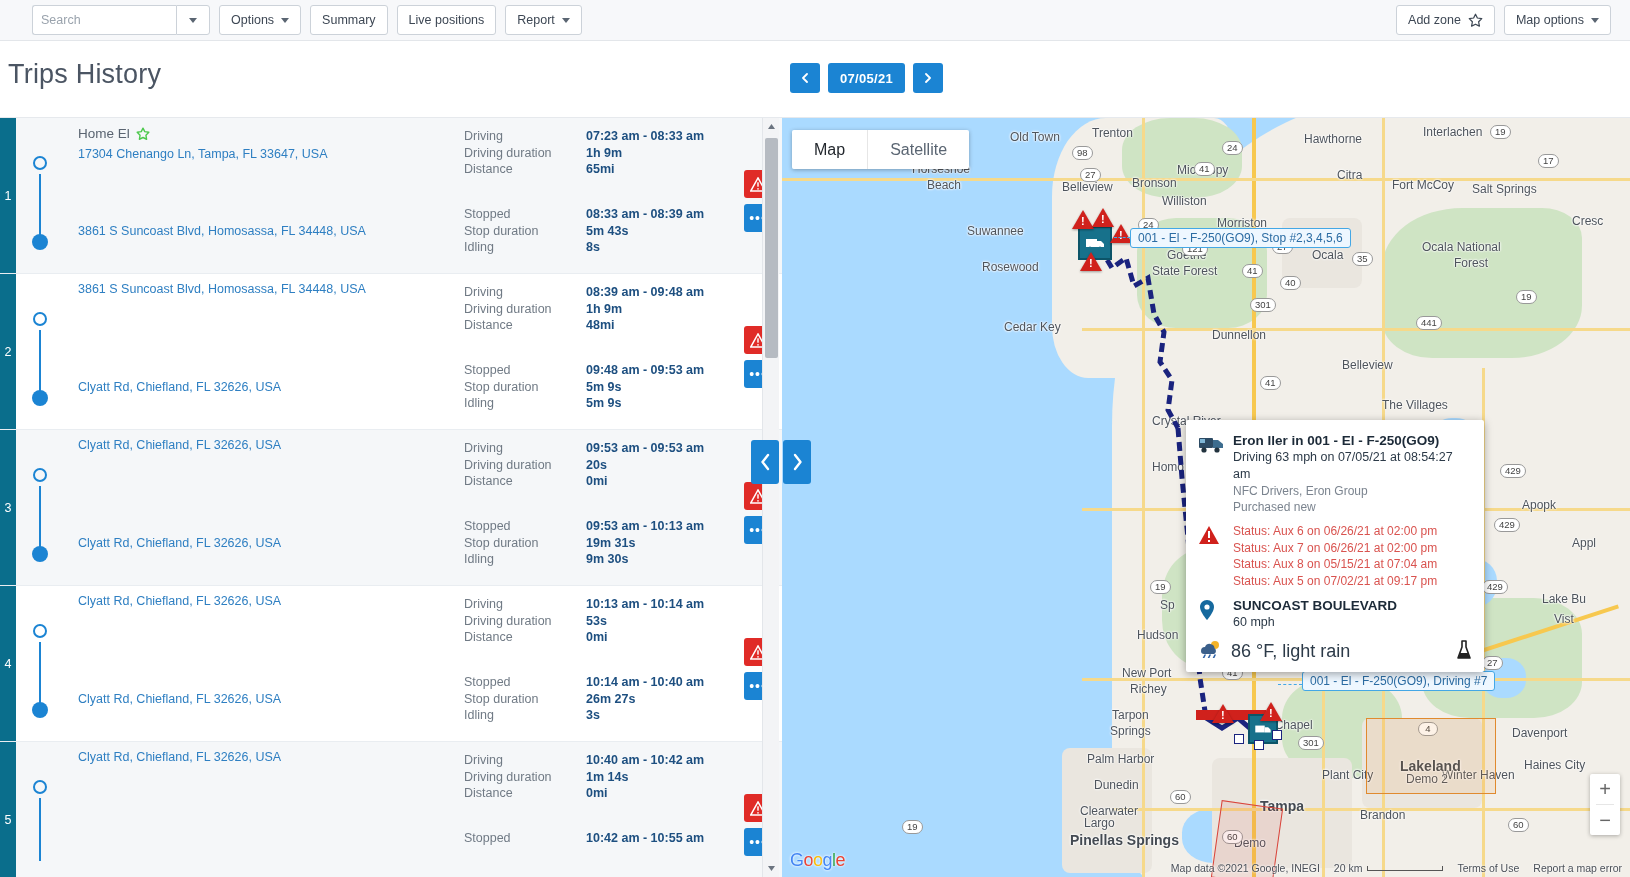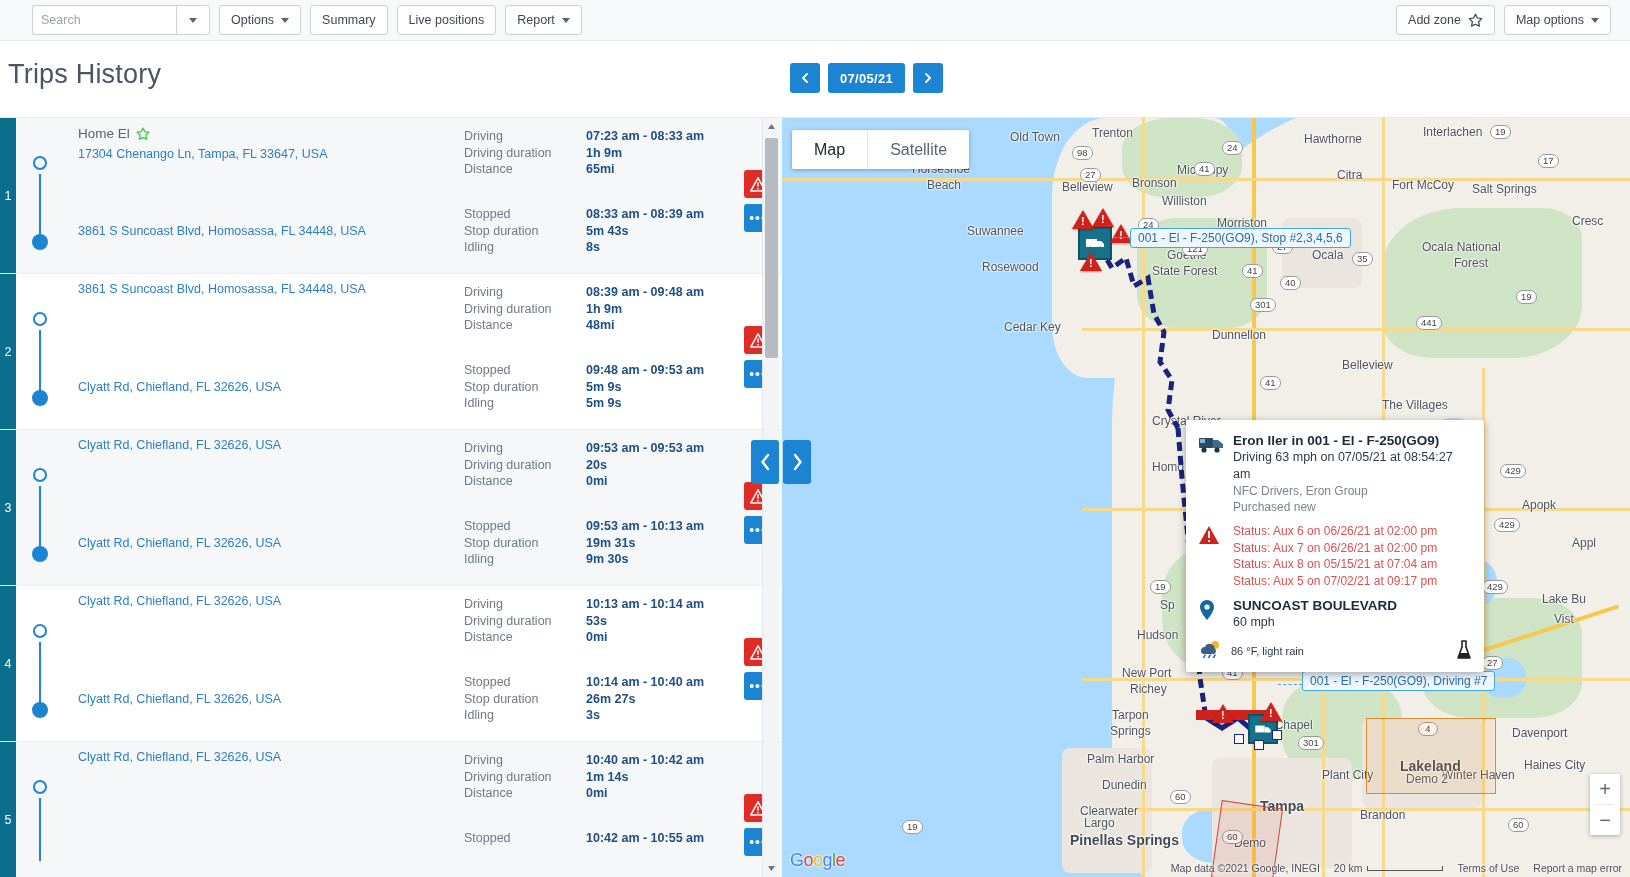--- a/index.html
+++ b/index.html
@@ -219,21 +219,21 @@
   .iw-ico { flex: 0 0 26px; padding-top: 2px; }
   .iw-title { font-size: 13.5px; font-weight: 700; color: #1c2a38; line-height: 17px; }
   .iw-sub { font-size: 12.5px; color: #2c3a48; line-height: 17px; }
   .iw-dim { font-size: 12px; color: #7b848f; line-height: 16px; }
   .iw-alerts { margin-top: 8px; }
   .iw-alert-line { font-size: 12px; color: #d9534f; line-height: 16.5px; }
   .iw-place { margin-top: 8px; }
   .iw-place-name { font-size: 13.5px; font-weight: 700; color: #1c2a38; line-height: 17px; }
   .iw-place-speed { font-size: 12.5px; color: #2c3a48; line-height: 17px; }
   .iw-weather { margin-top: 9px; display: flex; align-items: center; gap: 9px; }
-  .iw-weather-txt { font-size: 11px; color: #2c3a48; }
+  .iw-weather-txt { font-size: 18px; color: #2c3a48; }
   .iw-flask { position: absolute; right: 12px; bottom: 8px; }
 </style>
 </head>
 <body>
 
 <div id="app">
 
   <div class="toolbar">
     <div class="tb-left">
       <div class="search-group">
@@ -690,21 +690,21 @@
         <div class="map-lbl med" style="left: 740px; top: 380px;">Apopk</div>
         <div class="map-lbl med" style="left: 640px; top: 470px;">mont</div>
         <div class="map-lbl med" style="left: 378px; top: 480px;">Sp</div>
         <div class="map-lbl med" style="left: 355px; top: 510px;">Hudson</div>
         <div class="map-lbl med" style="left: 340px; top: 548px;">New Port</div>
         <div class="map-lbl med" style="left: 348px; top: 564px;">Richey</div>
         <div class="map-lbl med" style="left: 468px; top: 600px;">sley Chapel</div>
         <div class="map-lbl med" style="left: 330px; top: 590px;">Tarpon</div>
         <div class="map-lbl med" style="left: 328px; top: 606px;">Springs</div>
         <div class="map-lbl med" style="left: 305px; top: 634px;">Palm Harbor</div>
-        <div class="map-lbl med" style="left: 320px; top: 660px;">Dunedin</div>
+        <div class="map-lbl med" style="left: 312px; top: 660px;">Dunedin</div>
         <div class="map-lbl med" style="left: 540px; top: 650px;">Plant City</div>
         <div class="map-lbl med" style="left: 660px; top: 650px;">Winter Haven</div>
         <div class="map-lbl med" style="left: 730px; top: 608px;">Davenport</div>
         <div class="map-lbl med" style="left: 742px; top: 640px;">Haines City</div>
         <div class="map-lbl med" style="left: 298px; top: 686px;">Clearwater</div>
         <div class="map-lbl med" style="left: 578px; top: 690px;">Brandon</div>
         <div class="map-lbl med" style="left: 760px; top: 474px;">Lake Bu</div>
         <div class="map-lbl med" style="left: 772px; top: 494px;">Vist</div>
         <div class="map-lbl med" style="left: 790px; top: 418px;">Appl</div>
         <div class="map-lbl med" style="left: 790px; top: 96px;">Cresc</div>

